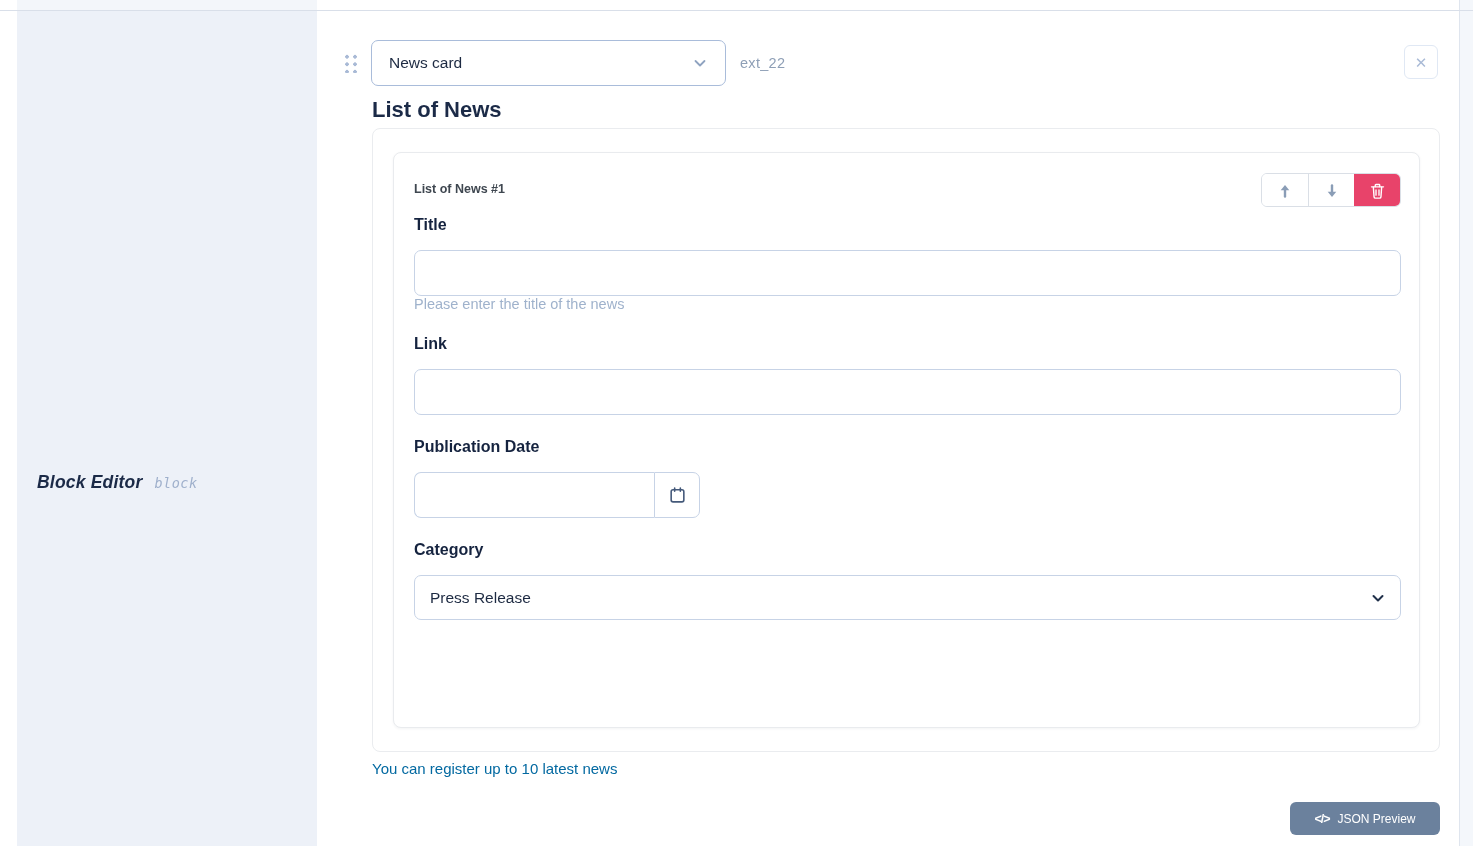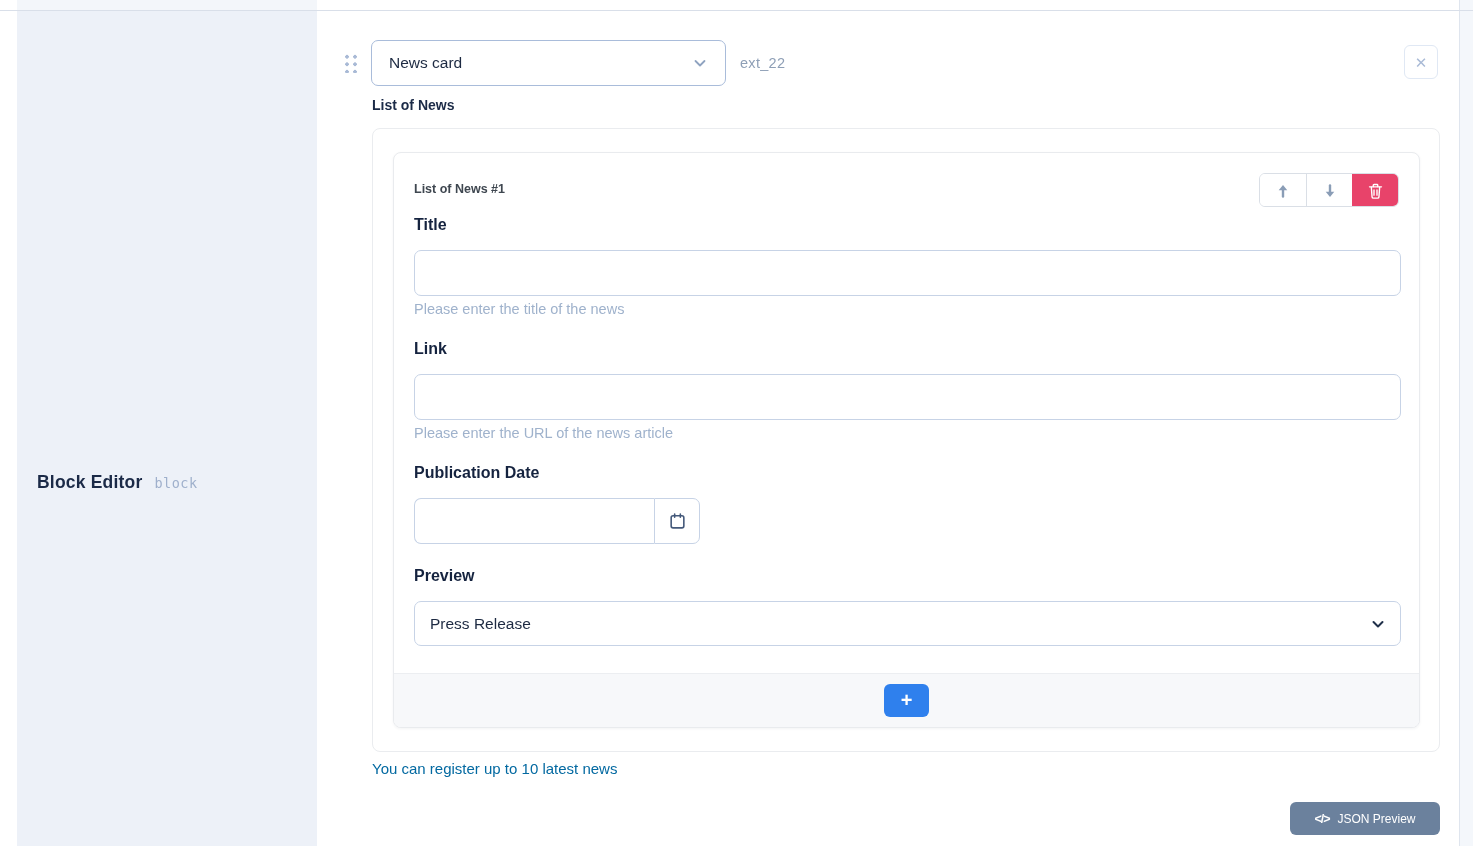--- a/index.html
+++ b/index.html
@@ -11,21 +11,21 @@
     overflow:hidden;
     color:#15233f;
   }
   
   .top-border { position:absolute; left:0; top:10px; width:1473px; height:1px; background:#d9dfe9; z-index:5; }
   .sidebar-above { position:absolute; left:17px; top:0; width:300px; height:10px; background:#f3f6fa; }
   .sidebar {
     position:absolute; left:17px; top:11px; width:300px; height:835px;
     background:#edf1f8;
   }
-  .sidebar-label { position:absolute; left:20px; top:461px; display:flex; align-items:baseline; gap:12px; }
+  .sidebar-label { position:absolute; left:20px; top:461px; display:flex; align-items:baseline; gap:12px;font-style:italic; }
   .sb-title { font-size:17.5px; font-weight:700; color:#1b2a47; letter-spacing:.2px; }
   .sb-tag { font-family:"DejaVu Sans Mono", monospace; font-size:13.5px; color:#9fb0cc; letter-spacing:.5px; }
 
   .main { position:absolute; left:317px; top:11px; width:1142px; height:835px; background:#ffffff; }
   .right-strip { position:absolute; left:1459px; top:0; width:14px; height:846px; background:#f4f7fb; border-left:1px solid #dfe5ee; }
 
   
   .drag-handle { position:absolute; left:26px; top:41px; width:14px; height:21px; cursor:grab;
     background-image: radial-gradient(circle, #a9bad6 1.7px, transparent 1.9px);
     background-size: 8px 7.5px; background-position: 0 1px; }
@@ -38,32 +38,32 @@
   .type-select .val { font-size:15.5px; color:#1d2a42; }
   .field-key { position:absolute; left:423px; top:29px; height:46px; line-height:46px;
     font-size:14.5px; color:#8e9fb6; letter-spacing:.3px; }
   .close-btn {
     position:absolute; left:1087px; top:34px; width:34px; height:34px;
     background:#fff; border:1px solid #e0e8f4; border-radius:6px;
     display:flex; align-items:center; justify-content:center; cursor:pointer;
   }
   .close-btn span { color:#a9bad6; font-size:15px; line-height:1; }
 
-  .list-label { position:absolute; left:55px; top:86px; font-size:14px; font-weight:700; color:#1b2a47; }
+  .list-label { position:absolute; left:55px; top:86px; font-size:22px; font-weight:700; color:#1b2a47; }
 
   
   .outer {
     position:absolute; left:55px; top:117px; width:1068px; height:624px;
     border:1px solid #eaecef; border-radius:8px; background:#fff;
   }
   .card {
     position:absolute; left:20px; top:23px; width:1027px; height:576px;
     border:1px solid #e9ebee; border-radius:8px; background:#fff;
     box-shadow:0 1px 3px rgba(20,30,60,.05);
-    display:flex; flex-direction:column; overflow:hidden;
+    display:flex; flex-direction:row; overflow:hidden;
   }
   .card-body { flex:1 1 auto; padding:20px 20px 0 20px; }
   .card-head { display:flex; align-items:flex-start; justify-content:space-between; height:34px; }
   .item-heading { font-size:12.5px; font-weight:700; color:#3f4750; padding-top:9px; }
 
   .btn-group { display:flex; border:1px solid #dadfe6; border-radius:6px; overflow:hidden; height:34px; }
   .btn-group button {
     width:46px; height:34px; background:#fff; border:none; cursor:pointer;
     display:flex; align-items:center; justify-content:center;
   }
@@ -71,21 +71,21 @@
   .btn-group button.del { background:var(--danger); border-left:none; }
 
   .fld-label { font-size:16px; font-weight:700; color:#15233f; margin:22px 0 15px 0; line-height:20px; }
   .fld-label.first { margin-top:8px; }
 
   .text-input {
     width:987px; height:46px; border:1px solid #c7d3e6; border-radius:7px;
     background:#fff; font-size:15px; color:#1d2a42; padding:0 14px; outline:none;
     font-family:"Liberation Sans", sans-serif; display:block;
   }
-  .hint { font-size:14.5px; color:#9fb2cc; margin-top:5px; line-height:16px; }
+  .hint { font-size:14.5px; color:#9fb2cc; line-height:16px; }
 
   .date-group { display:flex; width:286px; height:46px; }
   .date-input {
     width:240px; height:46px; border:1px solid #c7d3e6; border-right:none;
     border-radius:7px 0 0 7px; padding:0 12px; font-size:15px; outline:none; color:#1d2a42;
     font-family:"Liberation Sans", sans-serif;
   }
   .cal-btn {
     width:46px; height:46px; background:#fff; border:1px solid #c7d3e6;
     border-radius:0 7px 7px 0; cursor:pointer;
@@ -181,34 +181,33 @@
             </button>
           </div>
         </div>
 
         <div class="fld-label first">Title</div>
         <input class="text-input" type="text" value="" style="">
         <div class="hint">Please enter the title of the news</div>
 
         <div class="fld-label">Link</div>
         <input class="text-input" type="text" value="" style="">
-        <div class="hint">Please enter the URL of the news article</div>
 
         <div class="fld-label">Publication Date</div>
         <div class="date-group">
           <input class="date-input" type="text" value="" style="">
           <button class="cal-btn">
             <svg width="19" height="19" viewBox="0 0 18 18" fill="none" stroke="#44597a" stroke-width="1.5" stroke-linecap="round">
                 <rect x="3" y="3.6" width="12" height="11.4" rx="1.8"></rect>
                 <path d="M6.3 1.9v3M11.7 1.9v3"></path>
               </svg>
           </button>
         </div>
 
-        <div class="fld-label">Preview</div>
+        <div class="fld-label">Category</div>
         <div class="select">
           <span class="val">Press Release</span>
           <svg width="16" height="16" viewBox="0 0 16 16" fill="none" stroke="#20304a" stroke-width="2" stroke-linecap="round" stroke-linejoin="round">
               <path d="m3.5 6 4.5 4.5L12.5 6"></path>
             </svg>
         </div>
 
       </div>
       <div class="card-footer">
         <button class="add-btn">

